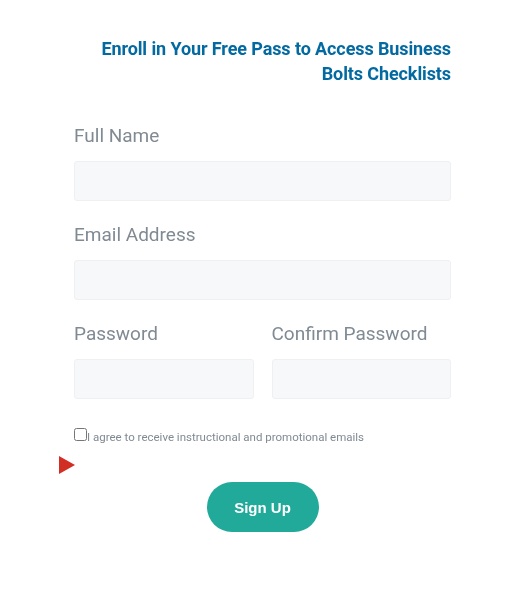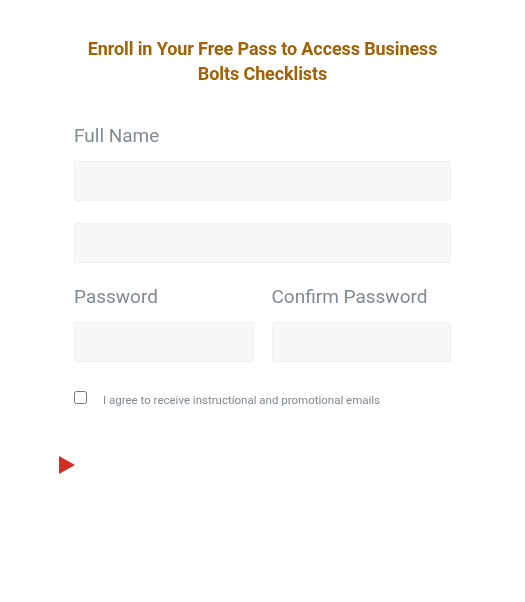--- a/index.html
+++ b/index.html
@@ -7,24 +7,24 @@
     font-family: -apple-system, BlinkMacSystemFont, "Segoe UI", Roboto, Helvetica, Arial, sans-serif;
     background: #ffffff;
     width: 525px;
     height: 602px;
     position: relative;
   }
   .form-container {
     padding: 36px 74px 30px 74px;
   }
   .page-title {
-    color: #a16207;
+    color: #0369a1;
     font-size: 18px;
     font-weight: 700;
-    text-align: center;
+    text-align: right;
     line-height: 1.4;
     margin-bottom: 38px;
     letter-spacing: -0.1px;
   }
   .field-group {
     margin-bottom: 22px;
   }
   .field-label {
     display: block;
     color: #808a93;
@@ -41,21 +41,21 @@
     font-size: 14px;
   }
   .two-col {
     display: flex;
     gap: 18px;
   }
   .two-col .field-group { flex: 1; margin-bottom: 0; }
   .checkbox-row {
     display: flex;
     align-items: flex-start;
-    gap: 16px;
+    gap: 0;
     margin-top: 28px;
     position: relative;
   }
   .checkbox-row.second { margin-top: 38px; }
   .checkbox-input {
     width: 13px;
     height: 13px;
     margin-top: 1px;
     accent-color: #808a93;
   }
@@ -96,40 +96,44 @@
 <div class="form-container">
 
   <h1 class="page-title">Enroll in Your Free Pass to Access Business Bolts Checklists</h1>
 
   <div class="field-group">
     <label class="field-label">Full Name</label>
     <input type="text" class="text-input" style="">
   </div>
 
   <div class="field-group">
+    <label class="field-label">Email Address</label>
     <input type="email" class="text-input" style="">
   </div>
 
   <div class="two-col">
     <div class="field-group">
       <label class="field-label">Password</label>
       <input type="password" class="text-input" style="">
     </div>
     <div class="field-group">
       <label class="field-label">Confirm Password</label>
       <input type="password" class="text-input" style="">
     </div>
   </div>
 
   <div class="checkbox-row">
     <input type="checkbox" class="checkbox-input" style="">
     <div class="checkbox-text">I agree to receive instructional and promotional emails</div>
   </div>
 
 
+  <div class="signup-wrap">
+    <button class="signup-btn">Sign Up</button>
+  </div>
 
 </div>
 
 <svg class="arrow" viewBox="0 0 48 22">
   <defs>
     <linearGradient id="ag" x1="0" y1="0" x2="1" y2="0">
       <stop offset="0" stop-color="#6b1a14"></stop>
       <stop offset="0.5" stop-color="#d22f24"></stop>
     </linearGradient>
   </defs>

